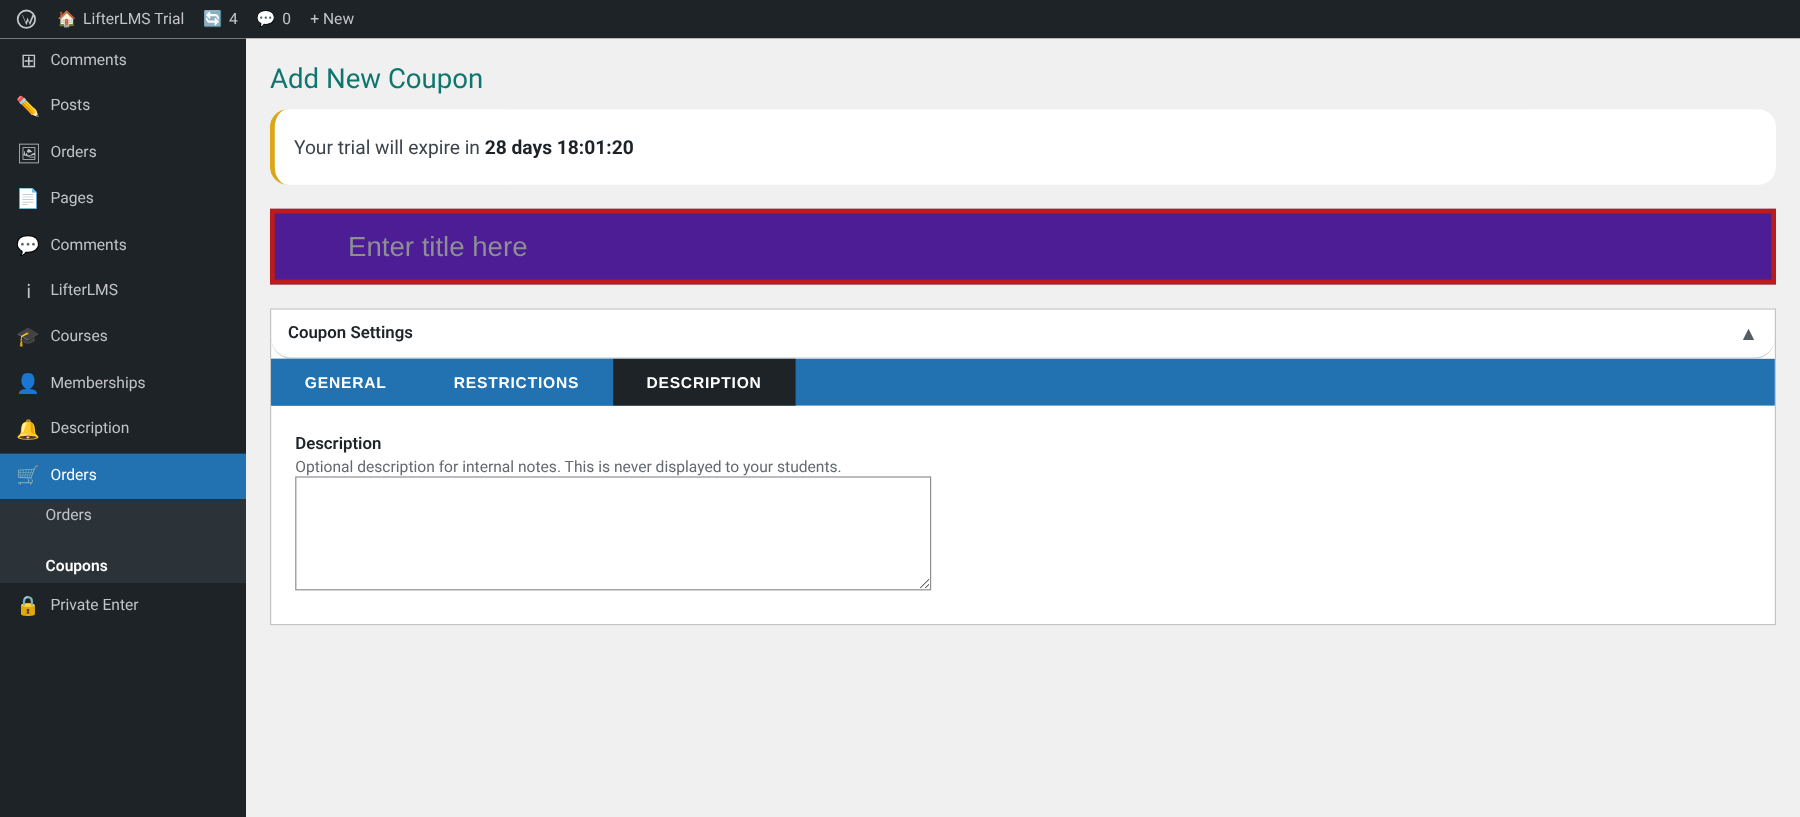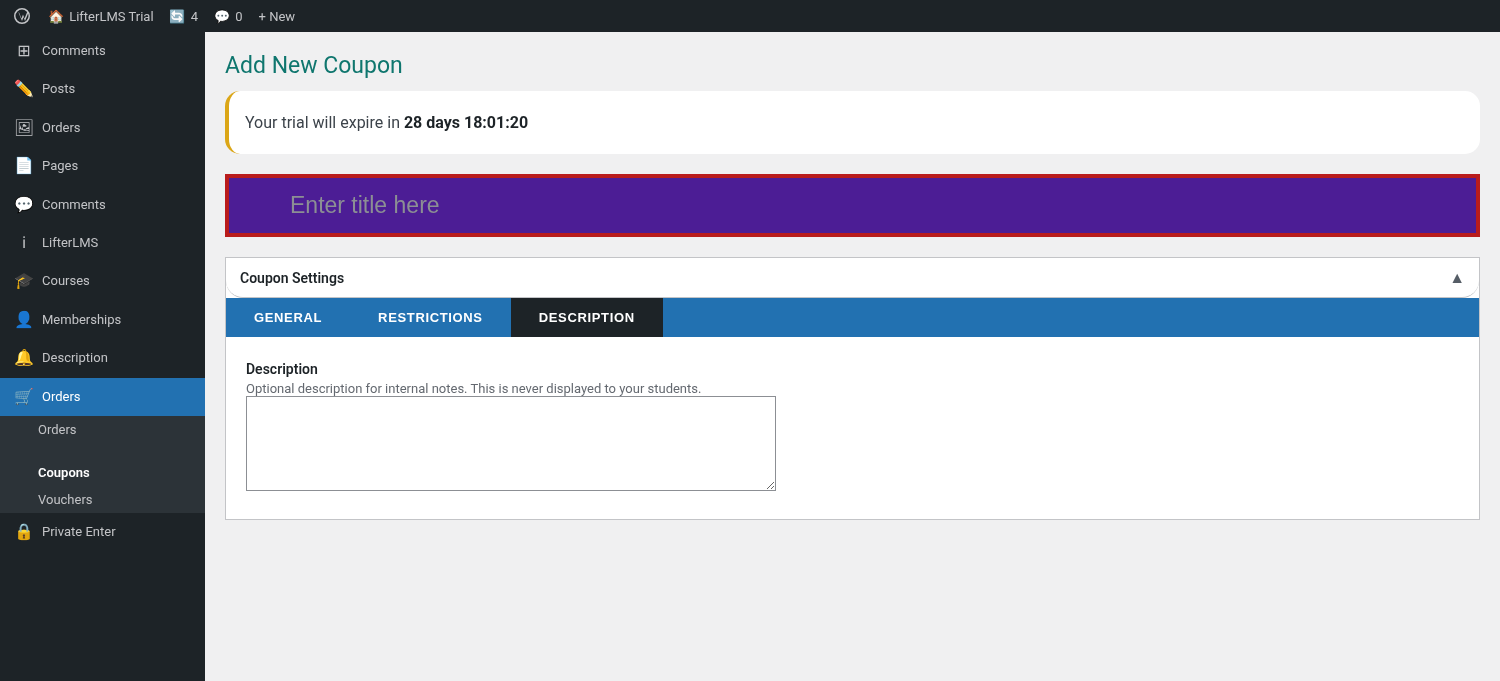--- a/index.html
+++ b/index.html
@@ -253,23 +253,20 @@
       <span class="icon">🛒</span>
       <span>Orders</span>
     </div>
     <div class="sidebar-sub">
       <div class="sidebar-sub-item">
         <span>Orders</span>
       </div>
       <div class="sidebar-sub-item active">
         <span>Coupons</span>
       </div>
-      <div class="sidebar-sub-item">
-        <span>Vouchers</span>
-      </div>
     </div>
     <div class="sidebar-item">
       <span class="icon">🔒</span>
       <span>Private Enter</span>
     </div>
   </nav>
 
   <div class="main-content">
     <div class="content-inner">
       <h1 class="page-title">Add New Coupon</h1>

